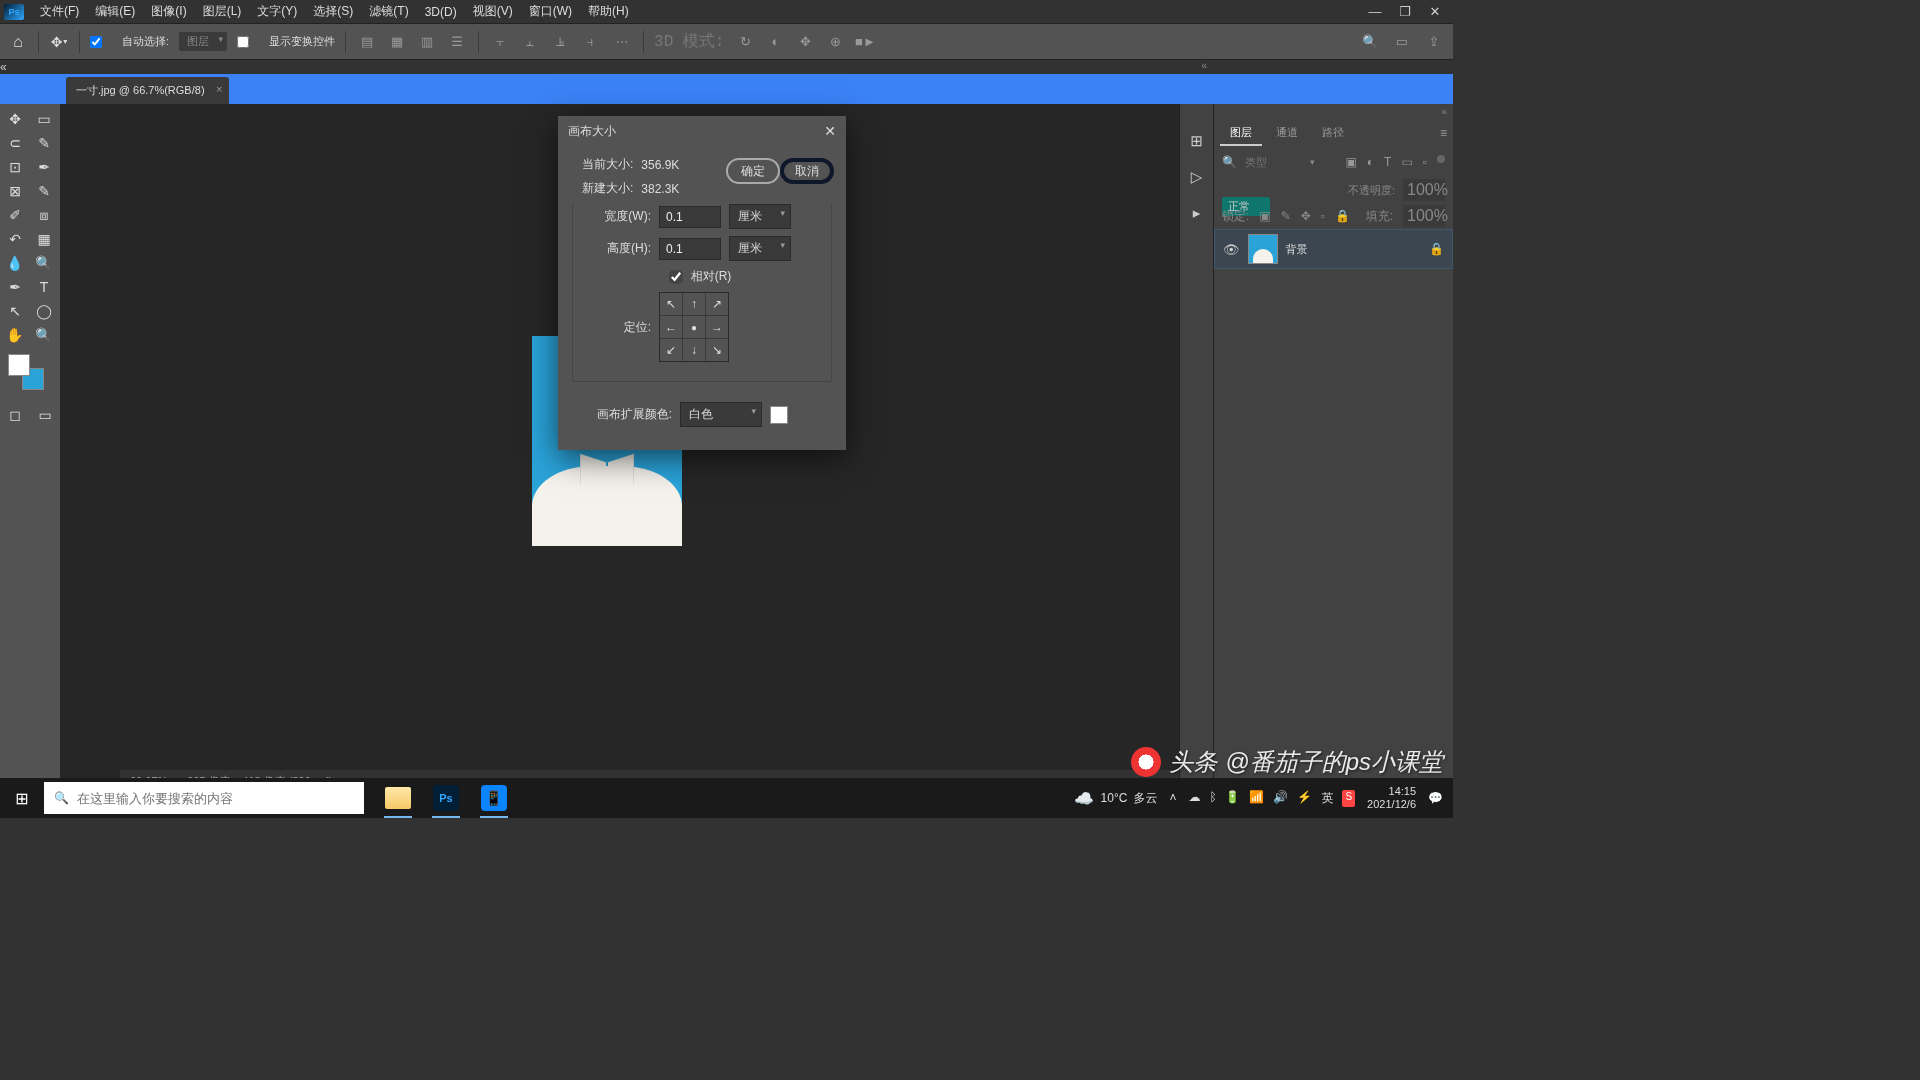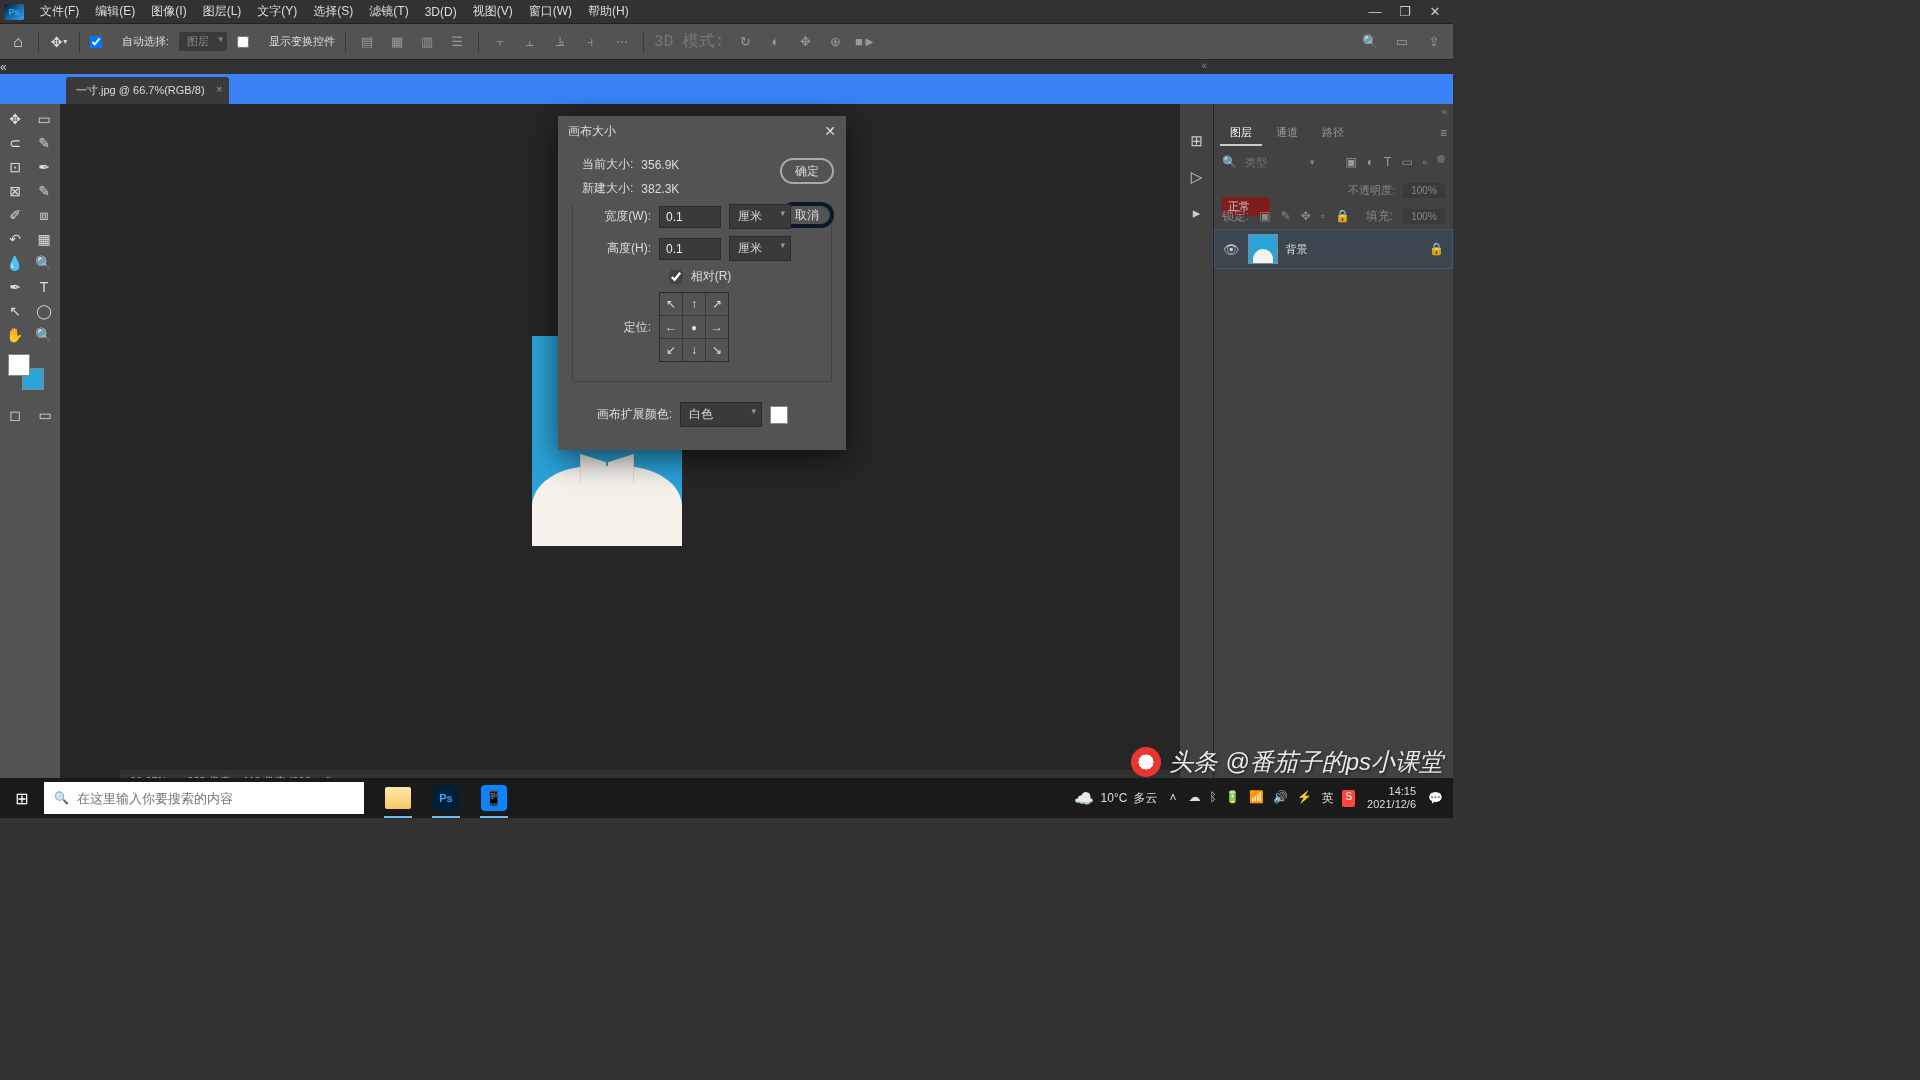--- a/index.html
+++ b/index.html
@@ -59,22 +59,22 @@
 .ptabs { height: 28px; display: flex; align-items: center; gap: 4px; padding: 0 6px; }
 .ptab { padding: 4px 10px; font-size: 11px; color: #999; border-bottom: 2px solid transparent; }
 .ptab.active { color: #fff; border-bottom: 2px solid #ccc; }
 .filterrow { height: 30px; display: flex; align-items: center; gap: 8px; padding: 0 8px; }
 .searchbox { flex: 1; display: flex; align-items: center; gap: 5px; }
 .searchbox input { background: transparent; border: none; color: #888; font-size: 11px; width: 60px; outline: none; }
 .filter-icons { display: flex; gap: 10px; margin-left: auto; }
 .filter-icons span { color: #999; font-size: 12px; }
 .filter-dot { width: 8px; height: 8px; border-radius: 50%; background: #666; }
 .blendrow { height: 26px; display: flex; align-items: center; padding: 0 8px; gap: 8px; font-size: 11px; color: #888; }
-.blend-sel { background: #7f1d1d; padding: 2px 20px 2px 6px; color: #ccc; border-radius: 2px; margin-top: 32px; }
-.opa-val { background: #3a3a3a; padding: 2px 4px; font-size: 10px; color: #888; width: 42px; text-align: center; }
+.blend-sel { background: #0f766e; padding: 2px 20px 2px 6px; color: #ccc; border-radius: 2px; margin-top: 32px; }
+.opa-val { background: #3a3a3a; padding: 2px 4px; font-size: 16px; color: #888; width: 42px; text-align: center; }
 .lockrow { height: 26px; display: flex; align-items: center; padding: 0 8px; gap: 10px; font-size: 11px; color: #888; }
 .lockrow span { font-size: 12px; }
 .layers { flex: 1; }
 .layer-item { height: 40px; display: flex; align-items: center; gap: 8px; padding: 0 8px; background: #2a5a8a33; border: 1px solid #4a7aaa55; }
 .layer-eye { font-size: 13px; color: #ccc; }
 .layer-thumb { width: 30px; height: 30px; background: #2aa3d9; border: 1px solid #888; position: relative; }
 .layer-thumb::after { content:""; position:absolute; bottom:0; left:4px; right:4px; height:14px; background:#f5f2ec; border-radius:10px 10px 0 0; }
 .layer-name { font-size: 11px; color: #ddd; }
 .layer-lock { margin-left: auto; color: #ccc; font-size: 12px; }
 
@@ -87,21 +87,21 @@
 .dlg-label { width: 72px; text-align: right; }
 .dlg-fieldset { border: 1px solid #444; padding: 8px 10px 12px 6px; margin-top: 4px; border-radius: 2px; }
 .dlg-input { width: 62px; background: #3a3a3a; border: 1px solid #2a2a2a; color: #eee; padding: 3px 6px; font-size: 12px; }
 .dlg-unit { background: #3a3a3a; border: 1px solid #2a2a2a; color: #ddd; padding: 3px 18px 3px 8px; font-size: 12px; position: relative; width: 62px; }
 .dlg-unit::after { content:"▾"; position:absolute; right:5px; top:3px; font-size:9px; color:#999; }
 .dlg-check { width: 14px; height: 14px; accent-color: #444; }
 .anchor-grid { display: grid; grid-template-columns: repeat(3, 22px); grid-template-rows: repeat(3,22px); gap: 1px; background: #3a3a3a; border: 1px solid #2a2a2a; }
 .anchor-cell { background: #535353; display:flex; align-items:center; justify-content:center; font-size:12px; color:#ddd; }
 .anchor-cell.center { font-size: 10px; }
 .dlg-swatch { width: 18px; height: 18px; background: #fff; border: 1px solid #888; }
-.dlg-buttons { position: absolute; right: 12px; top: 42px; display: flex; flex-direction: column; gap: 18px; }
+.dlg-buttons { position: absolute; right: 12px; top: 42px; display: flex; flex-direction: row; gap: 0; }
 .dlg-btn { width: 54px; height: 26px; border: 4px solid #0f172a; border-radius: 14px; background: transparent; color: #ddd; font-size: 12px; cursor: pointer; }
 .dlg-btn.primary { border: 2px solid #aaa; }
 
 
 .watermark { position: absolute; right: 10px; bottom: 40px; color: rgba(255,255,255,0.9); font-size: 24px; font-style: italic; font-weight: 500; display: flex; align-items: center; gap: 8px; text-shadow: 1px 1px 3px rgba(0,0,0,.6); }
 .wm-logo { width: 30px; height: 30px; border-radius: 50%; background: radial-gradient(circle,#fff 35%,#e33 36%); }
 
 
 .taskbar { position: absolute; bottom: 0; left: 0; right: 0; height: 40px; background: #1a1a1a; display: flex; align-items: center; }
 .start { width: 44px; height: 40px; display:flex; align-items:center; justify-content:center; font-size:16px; color:#fff; }

